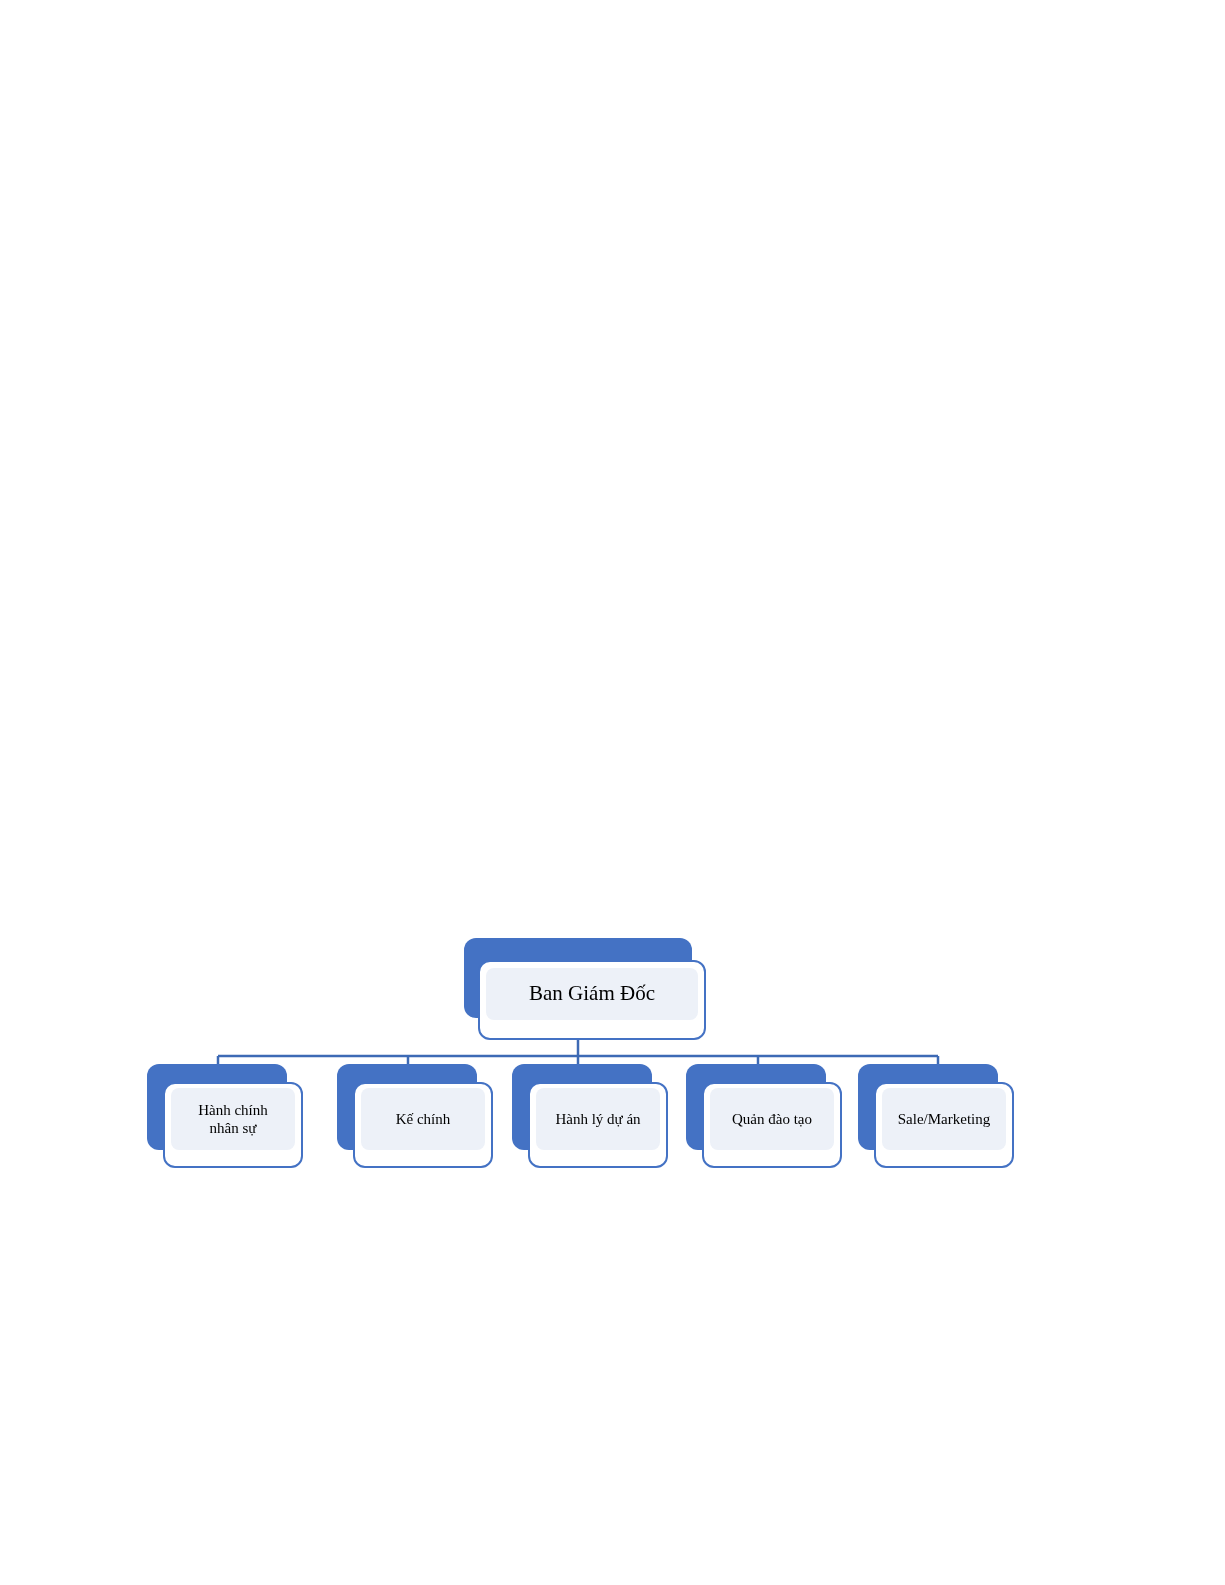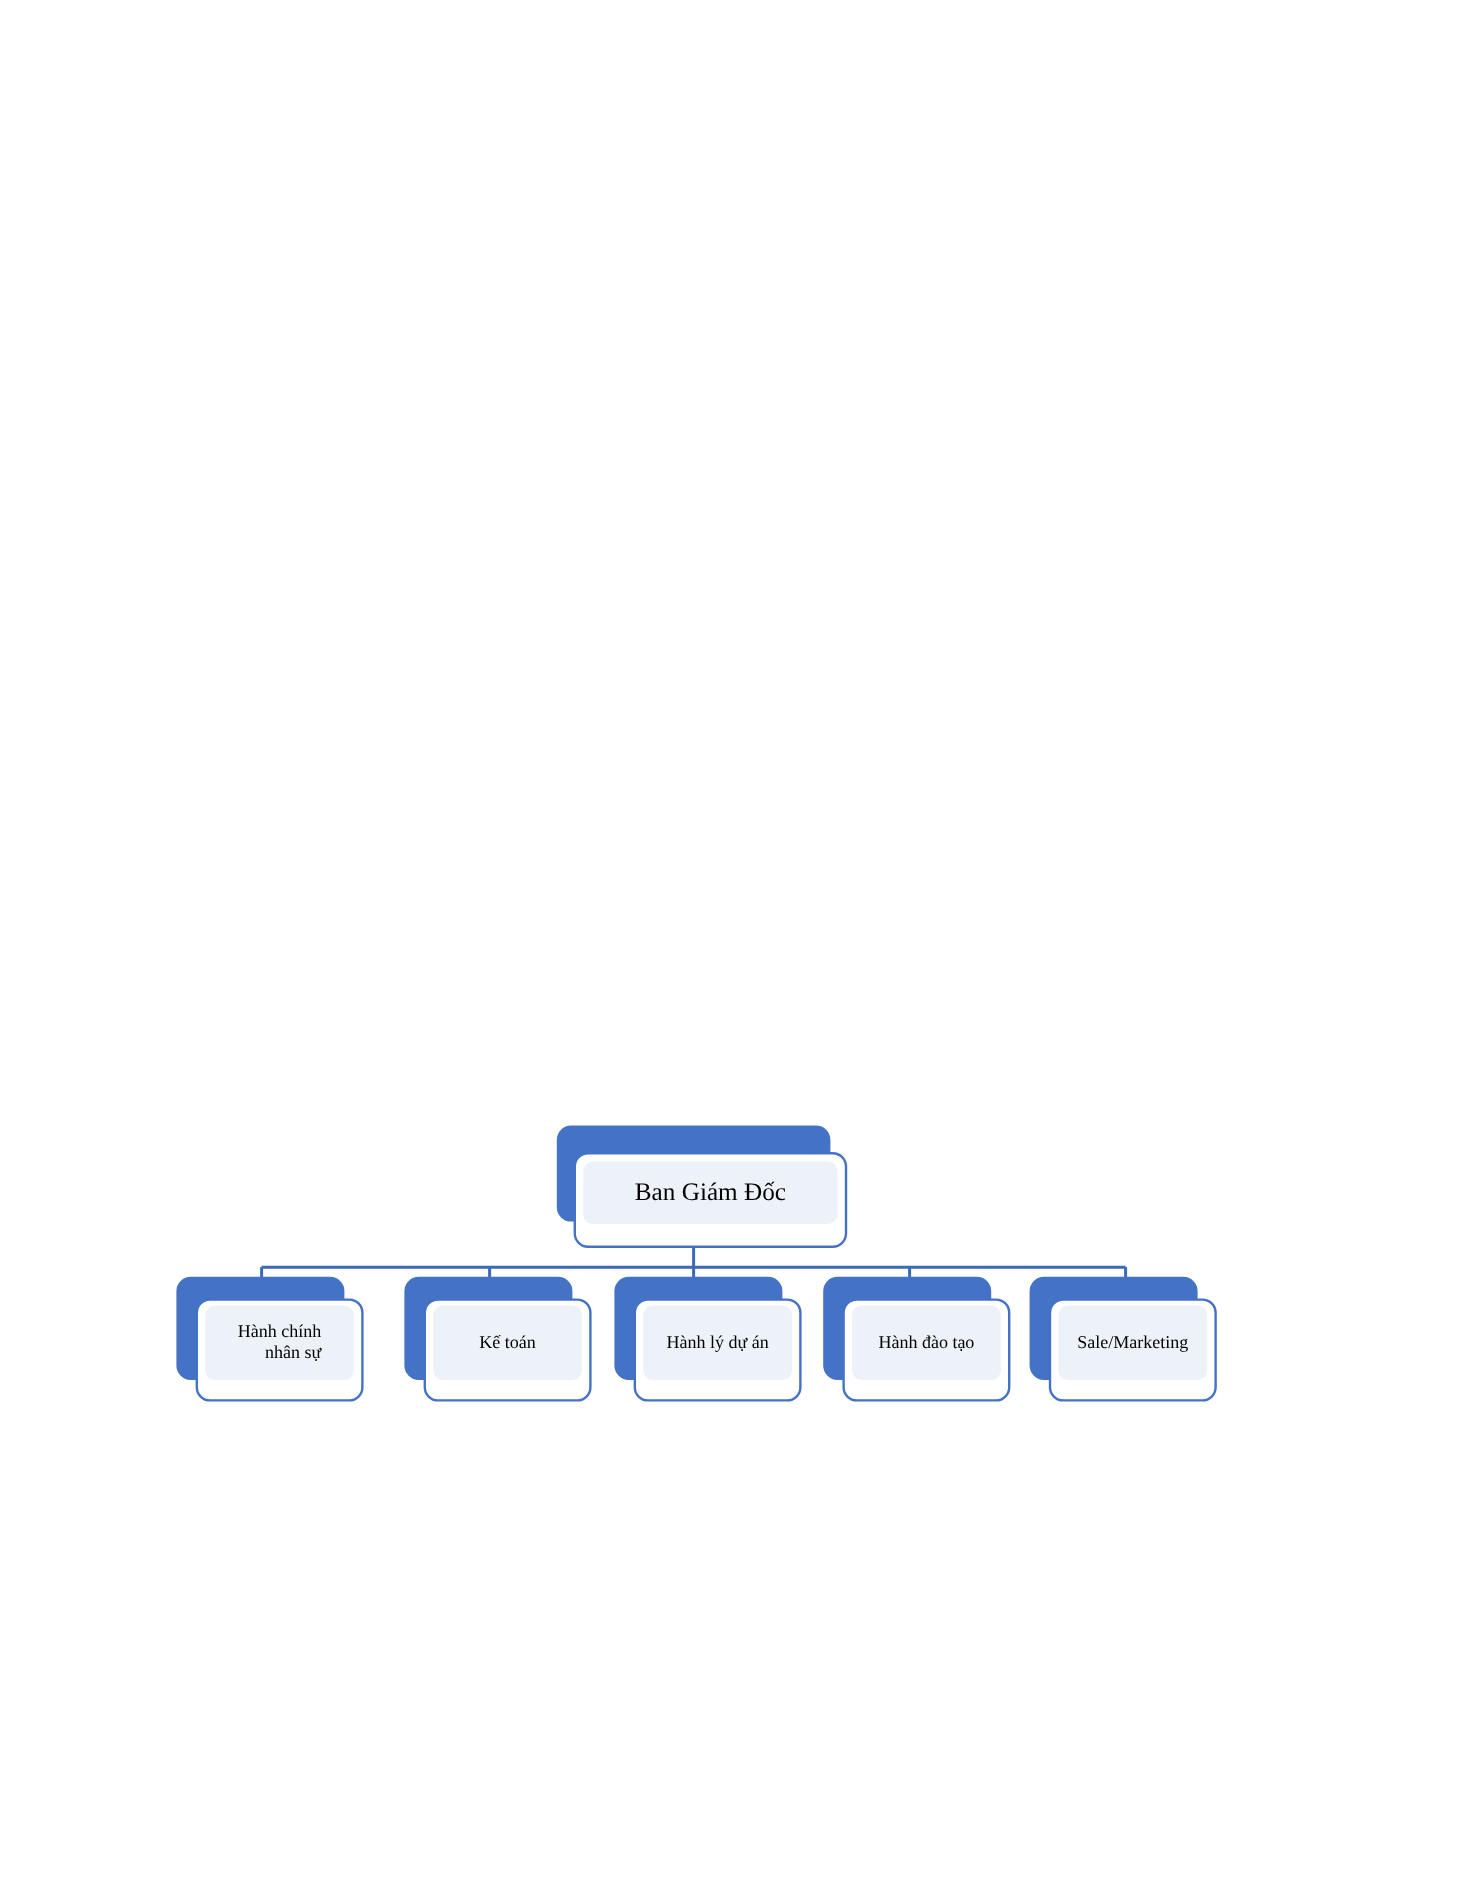--- a/index.html
+++ b/index.html
@@ -53,21 +53,21 @@
     box-sizing: border-box;
   }
   
   .node .panel {
     position: absolute;
     background: #EDF1F8;
     border-radius: 8px;
     display: flex;
     align-items: center;
     justify-content: center;
-    text-align: right;
+    text-align: center;
     color: #000000;
     line-height: 1.22;
     white-space: nowrap;
   }
 
   
   .node.root .back-shape  { width: 228px; height: 80px; }
   .node.root .front-shape { left: 14px; top: 22px; width: 228px; height: 80px; }
   .node.root .panel       { left: 22px; top: 30px; width: 212px; height: 52px; font-size: 21px; }
 
@@ -103,33 +103,33 @@
   <div class="node child" style="left:147px; top:1064px;">
     <div class="back-shape"></div>
     <div class="front-shape"></div>
     <div class="panel">Hành chính
 nhân sự</div>
   </div>
 
   <div class="node child" style="left:337px; top:1064px;">
     <div class="back-shape"></div>
     <div class="front-shape"></div>
-    <div class="panel">Kế toán</div>
+    <div class="panel">Kế chính</div>
   </div>
 
   <div class="node child" style="left:512px; top:1064px;">
     <div class="back-shape"></div>
     <div class="front-shape"></div>
     <div class="panel">Hành lý dự án</div>
   </div>
 
   <div class="node child" style="left:686px; top:1064px;">
     <div class="back-shape"></div>
     <div class="front-shape"></div>
-    <div class="panel">Hành đào tạo</div>
+    <div class="panel">Quản đào tạo</div>
   </div>
 
   <div class="node child" style="left:858px; top:1064px;">
     <div class="back-shape"></div>
     <div class="front-shape"></div>
     <div class="panel">Sale/Marketing</div>
   </div>
 
 </div>
 

